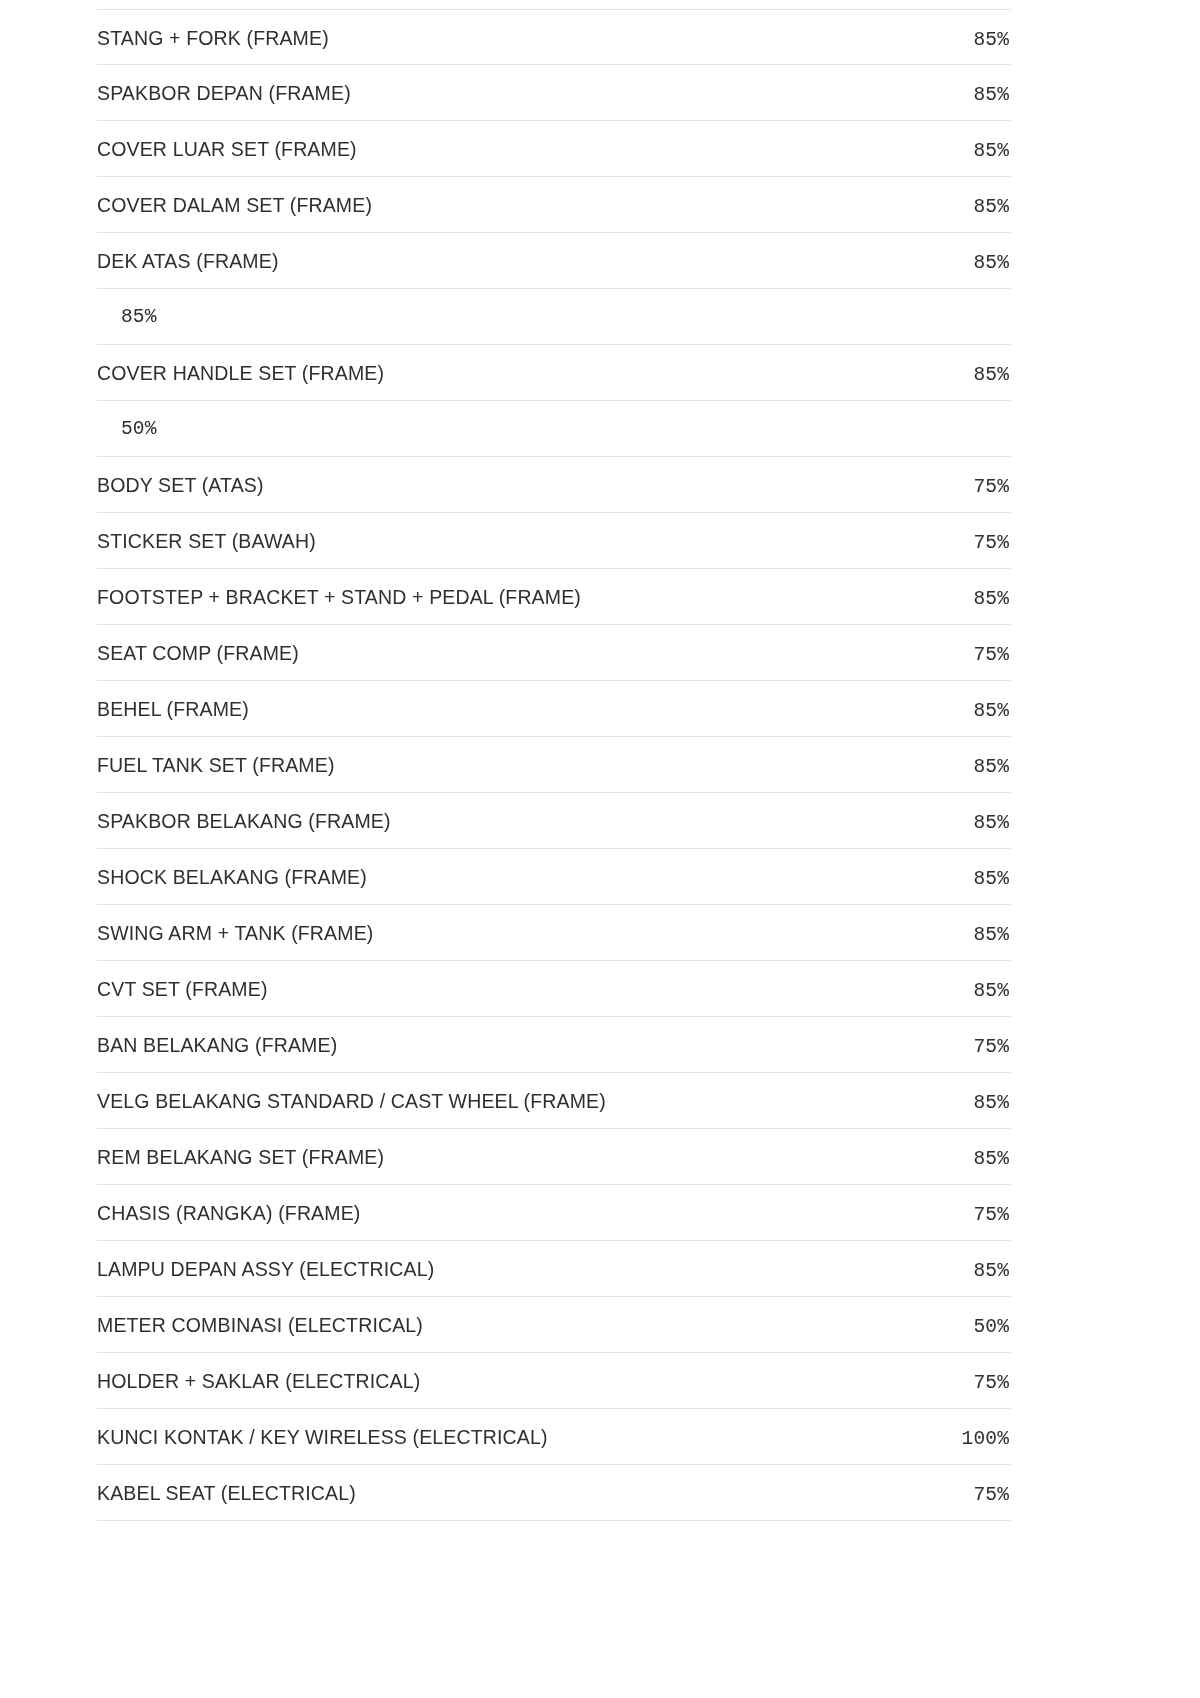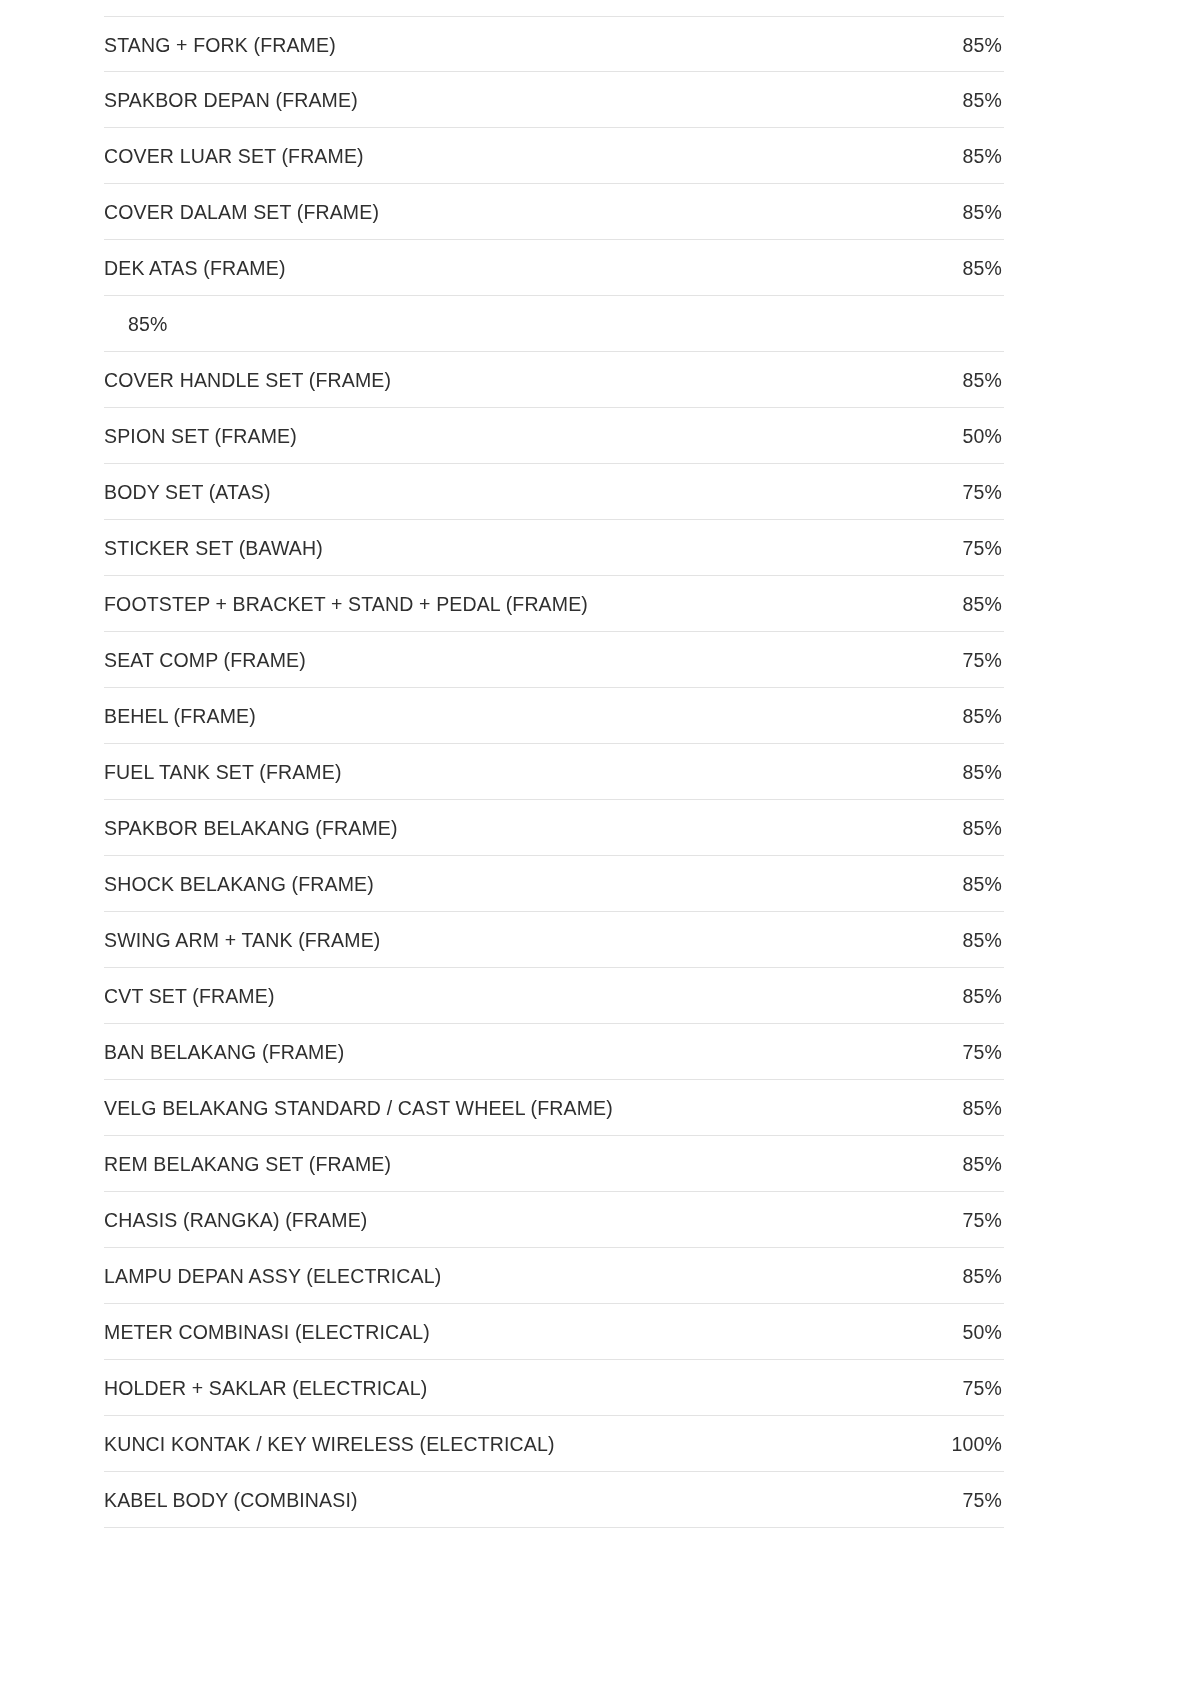--- a/index.html
+++ b/index.html
@@ -14,21 +14,21 @@
     color: #2d2d2d;
     -webkit-font-smoothing: antialiased;
   }
   .sheet {
     box-sizing: border-box;
     width: 1200px;
     padding: 0 180px 0 88px;
   }
   .inspection-list {
     list-style: none;
-    margin: 16px;
+    margin: 9px;
     padding: 0;
   }
   .row {
     display: flex;
     align-items: baseline;
     justify-content: space-between;
     box-sizing: border-box;
     height: 56px;
     padding: 0 2px 0 0;
     border-bottom: 1px solid #e3e3e3;
@@ -46,20 +46,21 @@
     text-overflow: ellipsis;
   }
   .row-value {
     font-size: 19.5px;
     letter-spacing: 0.15px;
     line-height: 56px;
     color: #2f2f2f;
     text-align: right;
     flex: 0 0 auto;
     padding-left: 24px;
+    font-family: Liberation Mono, monospace;
   }
 </style>
 </head>
 <body>
 
 <div class="sheet">
   <ul class="inspection-list">
 
     <li class="row">
       <span class="row-label">STANG + FORK (FRAME)</span>
@@ -82,21 +83,20 @@
       <span class="row-value">85%</span>
     </li>
     <li class="row">
       <span class="row-value">85%</span>
     </li>
     <li class="row">
       <span class="row-label">COVER HANDLE SET (FRAME)</span>
       <span class="row-value">85%</span>
     </li>
     <li class="row">
-      <span class="row-label">SPION SET (FRAME)</span>
       <span class="row-value">50%</span>
     </li>
     <li class="row">
       <span class="row-label">BODY SET (ATAS)</span>
       <span class="row-value">75%</span>
     </li>
     <li class="row">
       <span class="row-label">STICKER SET (BAWAH)</span>
       <span class="row-value">75%</span>
     </li>
@@ -158,18 +158,18 @@
     </li>
     <li class="row">
       <span class="row-label">HOLDER + SAKLAR (ELECTRICAL)</span>
       <span class="row-value">75%</span>
     </li>
     <li class="row">
       <span class="row-label">KUNCI KONTAK / KEY WIRELESS (ELECTRICAL)</span>
       <span class="row-value">100%</span>
     </li>
     <li class="row">
-      <span class="row-label">KABEL BODY (COMBINASI)</span>
+      <span class="row-label">KABEL SEAT (ELECTRICAL)</span>
       <span class="row-value">75%</span>
     </li>
 
   </ul>
 </div>
 
 </body></html>

